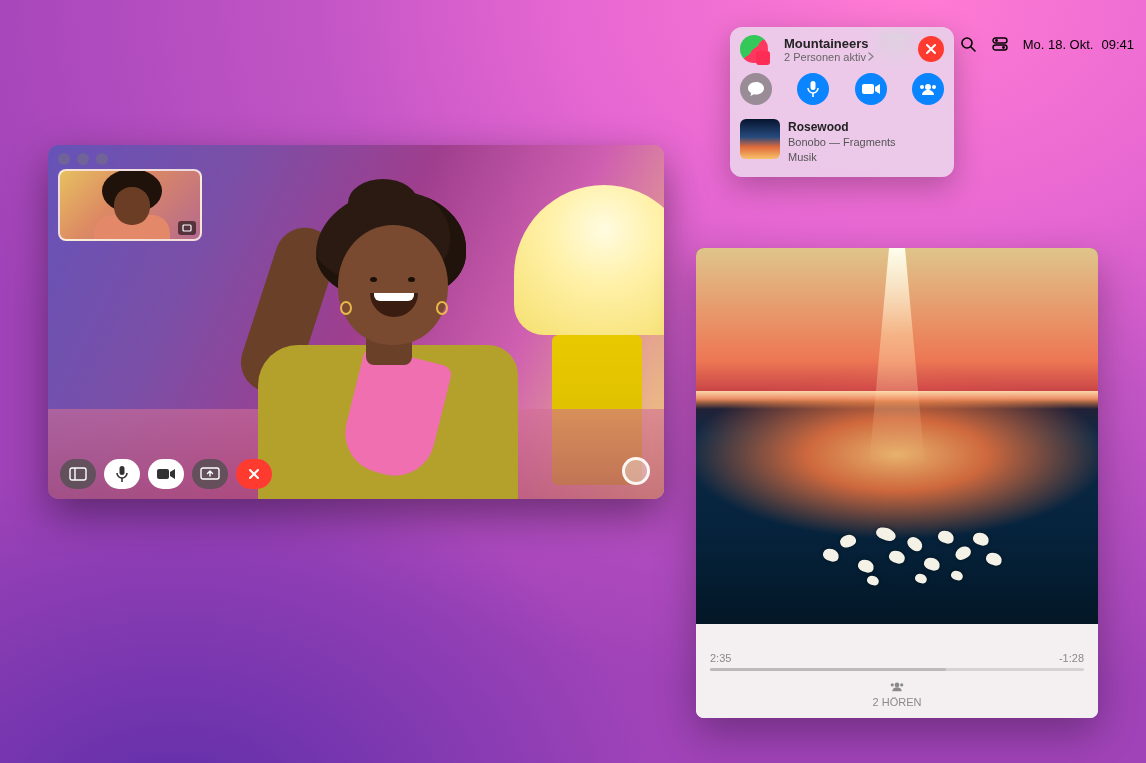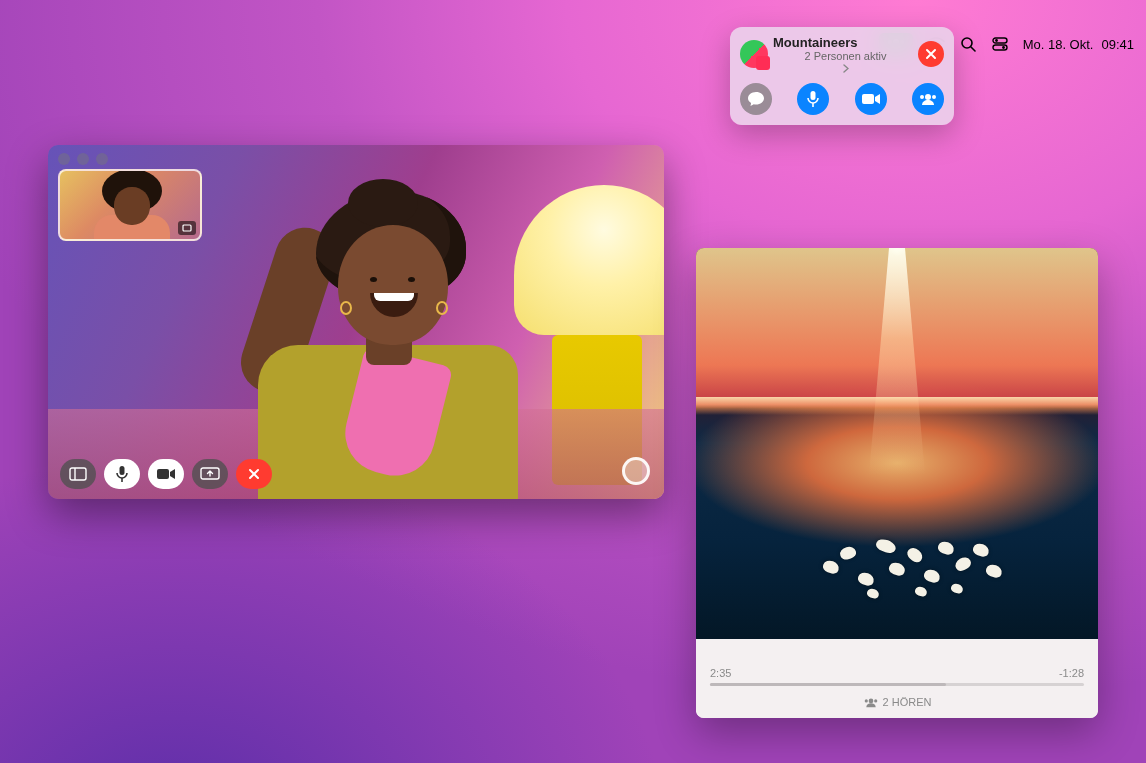--- a/index.html
+++ b/index.html
@@ -52,23 +52,23 @@
 .sp-header { display:flex; align-items:center; padding:8px 10px 4px 10px; }
 .sp-avatar {
   width: 28px; height: 28px; border-radius: 50%;
   background: linear-gradient(135deg,#34c759 50%, #ff375f 50%);
   position: relative; flex:0 0 auto;
 }
 .sp-avatar::after {
   content:""; position:absolute; right:-2px; bottom:-2px;
   width:14px; height:14px; border-radius:3px; background:#ff2d55;
 }
-.sp-meta { margin-left:5px; flex:1; min-width:0; }
+.sp-meta { margin-left:16px; flex:1; min-width:0; }
 .sp-title { font-size:13px; font-weight:600; color:#222; }
-.sp-sub { font-size:11px; color:#666; display:flex; align-items:center; gap:2px;flex-direction:column; }
+.sp-sub { font-size:11px; color:#666; display:flex; align-items:center; gap:2px; }
 .sp-close {
   width:26px; height:26px; border-radius:50%;
   background:#ff3b30; display:flex; align-items:center; justify-content:center;
 }
 .sp-actions { display:flex; justify-content:space-between; padding:6px 10px 10px 10px; }
 .sp-btn {
   width:32px; height:32px; border-radius:50%;
   display:flex; align-items:center; justify-content:center;
 }
 .sp-btn.gray { background:#9a8c97; }
@@ -229,21 +229,21 @@
   position:absolute; width:16px; height:12px; background:#f4f1e6;
   border-radius:60% 60% 50% 50%;
   box-shadow: 0 0 4px rgba(0,0,0,.4);
   transform: rotate(20deg);
 }
 
 .music-footer { background:#f4f0f1; padding:8px 14px 10px 14px; }
 .music-times { display:flex; justify-content:space-between; font-size:11px; color:#8a8a8a; }
 .music-bar { height:3px; background:#d6d2d3; border-radius:2px; margin:4px 0 10px 0; position:relative; }
 .music-bar-fill { position:absolute; left:0; top:0; height:100%; width:63%; background:#bdb8ba; border-radius:2px; }
-.music-listeners { text-align:center; font-size:11px; color:#8a8a8a; display:flex; align-items:center; justify-content:center; gap:4px; }
+.music-listeners { text-align:center; font-size:11px; color:#8a8a8a; display:flex; align-items:center; justify-content:center; gap:4px;flex-direction:column; }
 .music-track { text-align:center; font-size:12px; color:#3a3a3a; margin-top:2px; }
 
 </style>
 </head>
 <body>
 
 <div class="desktop">
 
   <div class="menubar">
     <div class="shareplay-indicator">
@@ -325,20 +325,28 @@
       </div>
       <div class="sp-btn blue">
         <svg width="20" height="14" viewBox="0 0 20 14">
             <g fill="#fff">
               <circle cx="10" cy="5" r="3"></circle>
               <path d="M4 13c0-3 2.7-5 6-5s6 2 6 5"></path>
               <circle cx="4" cy="5" r="2"></circle>
               <circle cx="16" cy="5" r="2"></circle>
             </g>
           </svg>
+      </div>
+    </div>
+    <div class="sp-track">
+      <div class="sp-art"></div>
+      <div class="sp-track-meta">
+        <div class="sp-track-title">Rosewood</div>
+        <div>Bonobo — Fragments</div>
+        <div>Musik</div>
       </div>
     </div>
   </div>
 
   <div class="facetime">
     <div class="ft-traffic">
       <div class="ft-dot"></div>
       <div class="ft-dot"></div>
       <div class="ft-dot"></div>
     </div>

